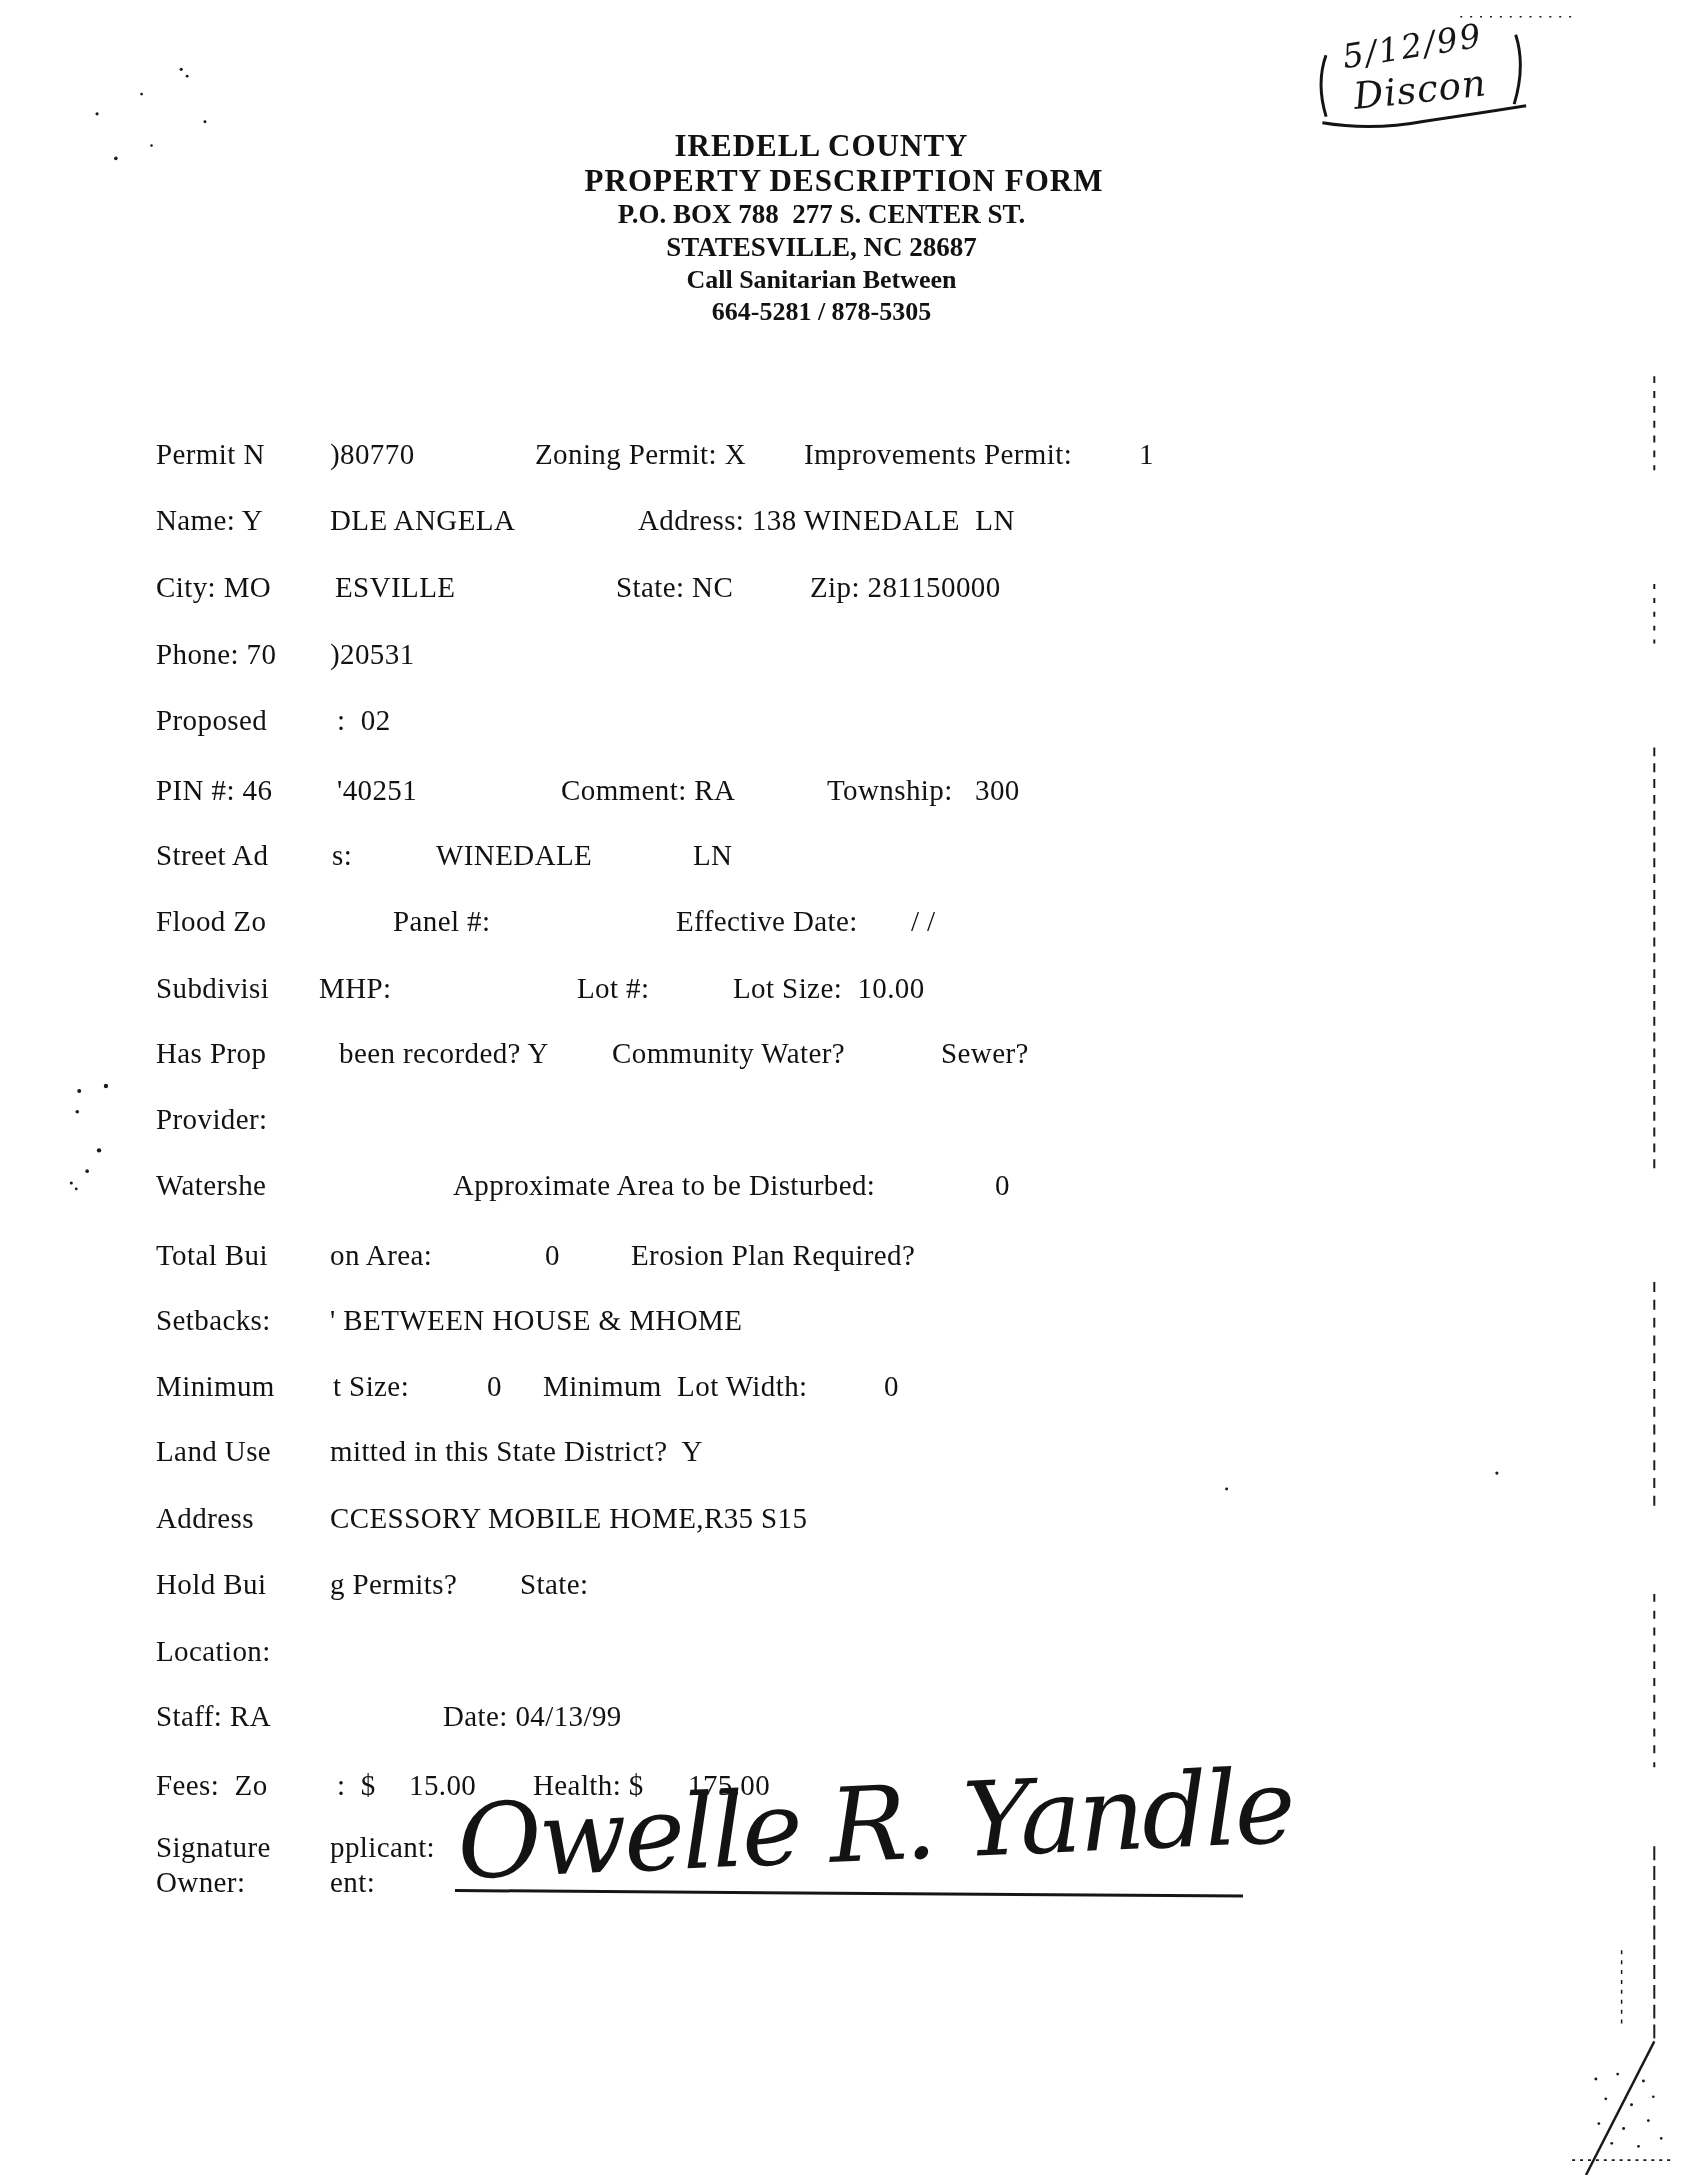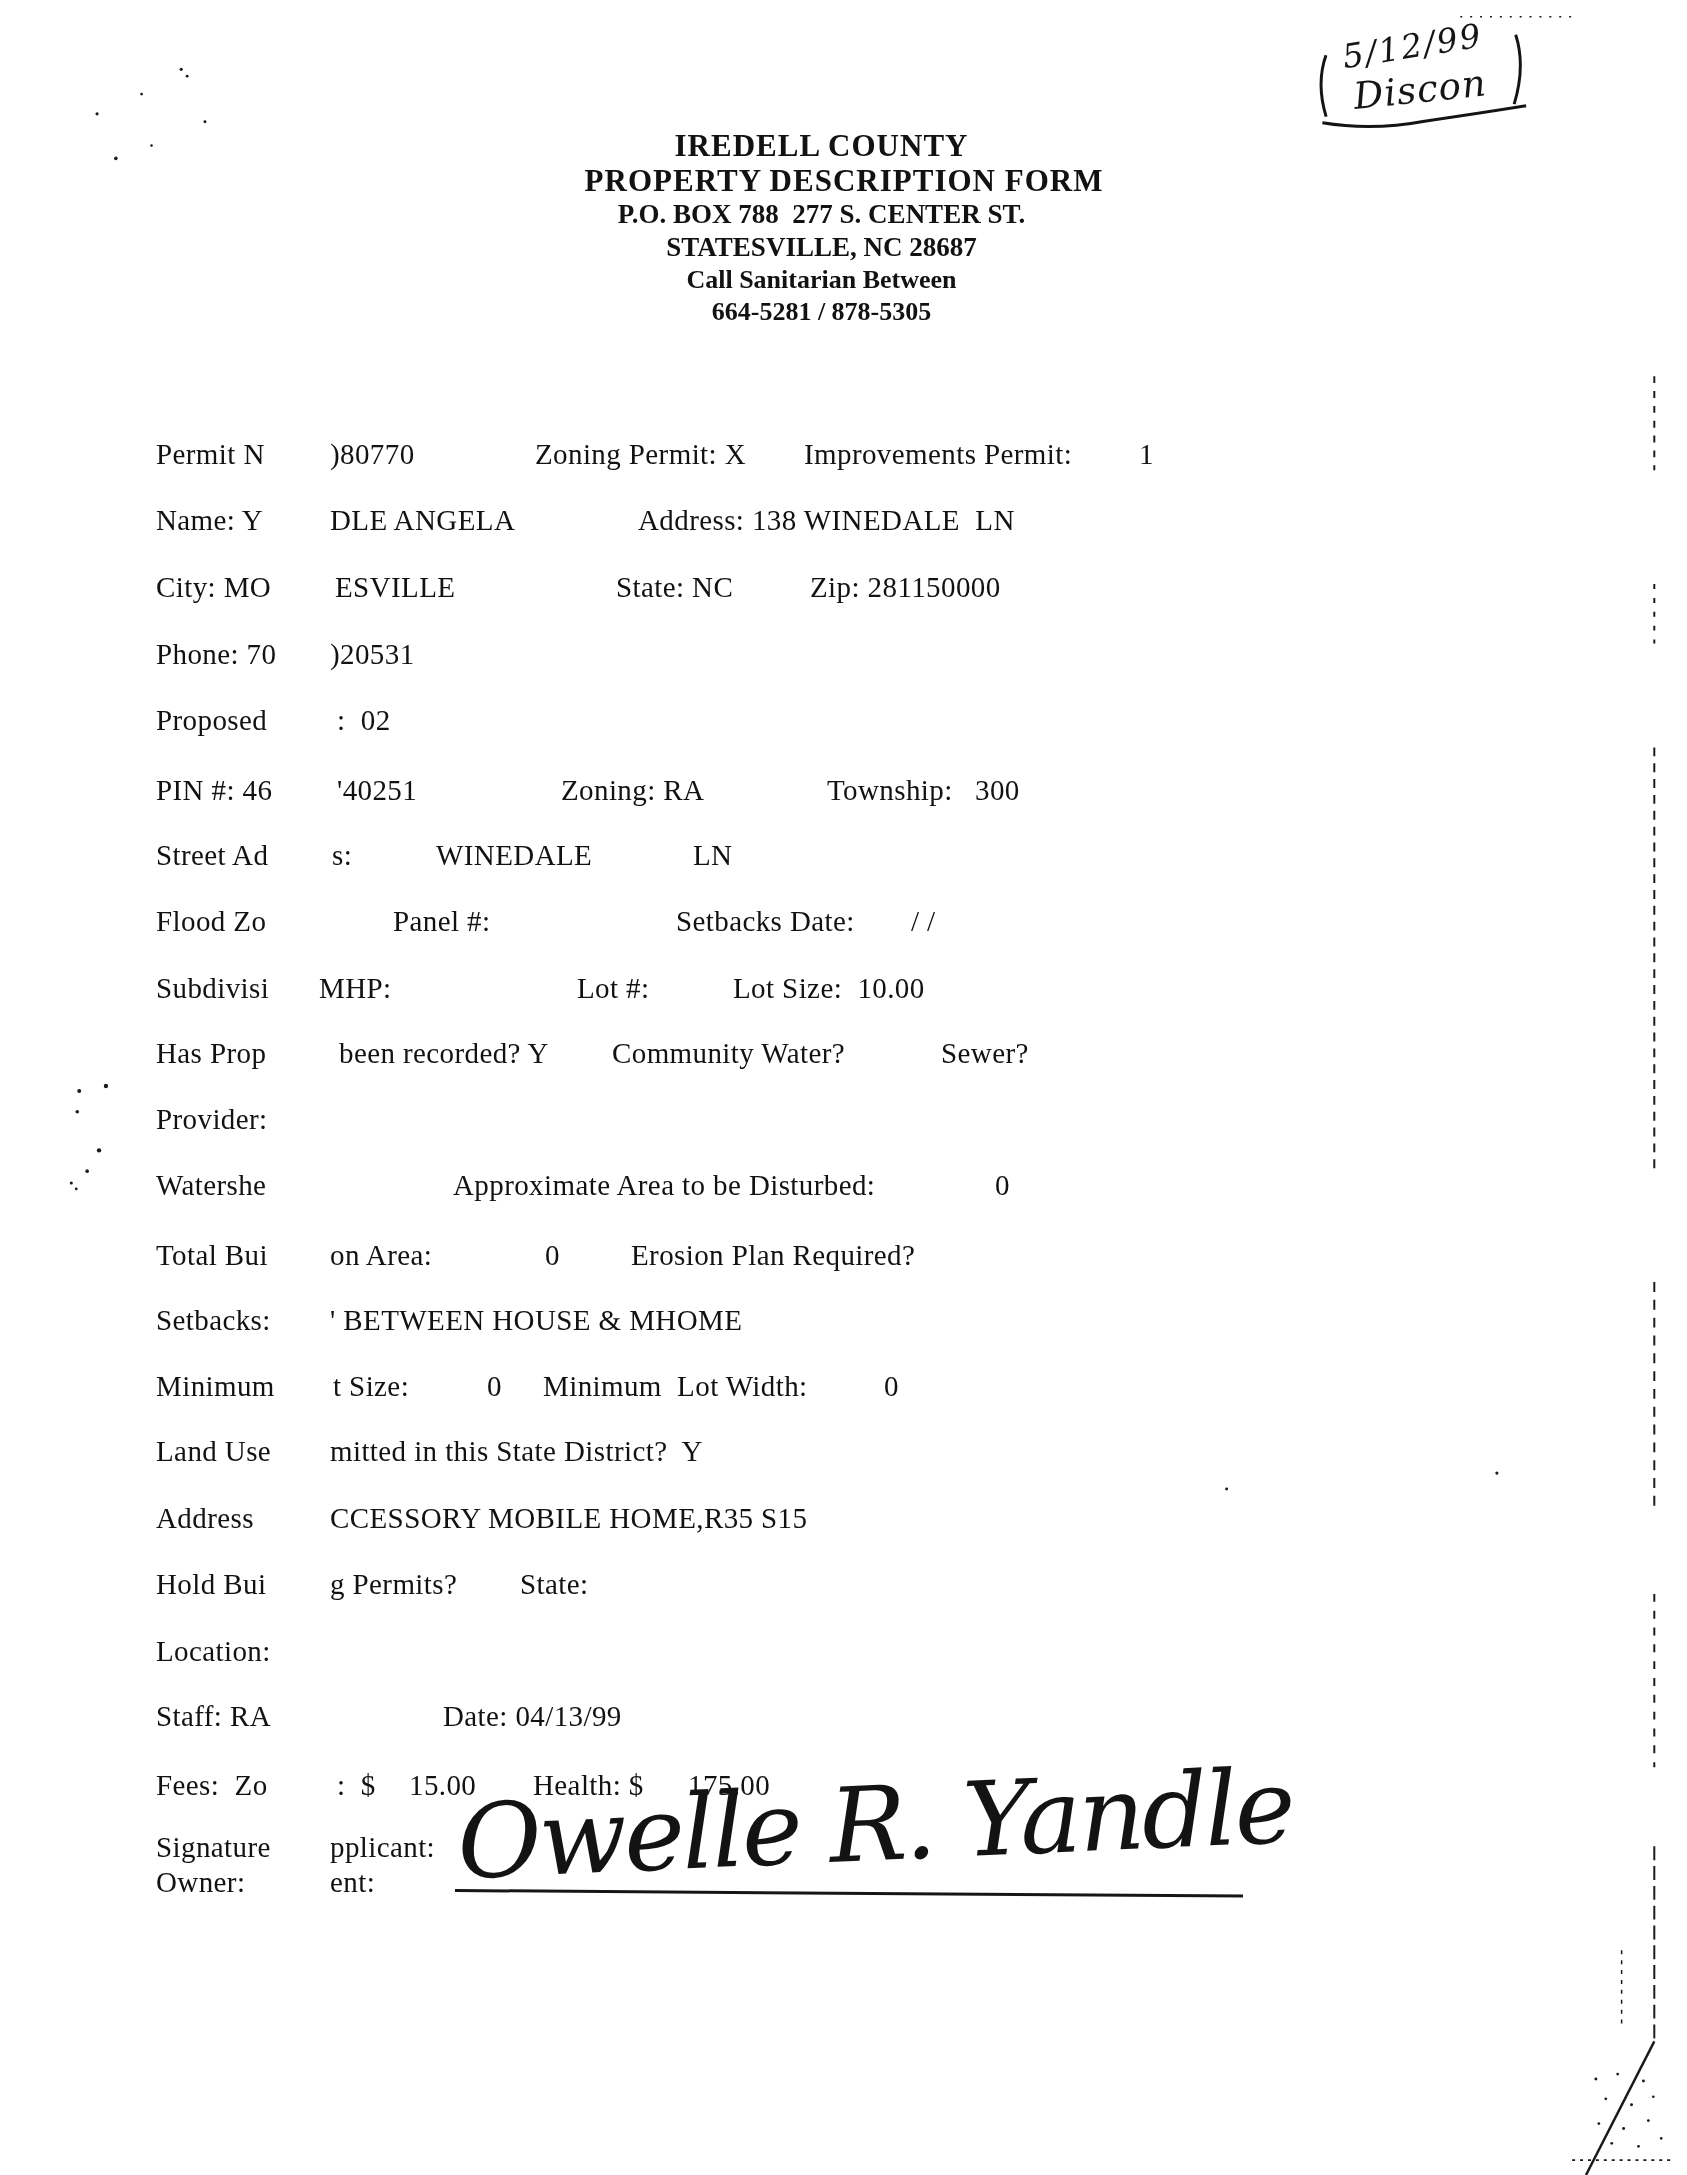--- a/index.html
+++ b/index.html
@@ -76,32 +76,32 @@
   <span class="seg" style="left:810px;top:571px">Zip: 281150000</span>
 
   <span class="seg" style="left:156px;top:638px">Phone: 70</span>
   <span class="seg" style="left:330px;top:638px">)20531</span>
 
   <span class="seg" style="left:156px;top:704px">Proposed</span>
   <span class="seg" style="left:337px;top:704px">:  02</span>
 
   <span class="seg" style="left:156px;top:774px">PIN #: 46</span>
   <span class="seg" style="left:337px;top:774px">'40251</span>
-  <span class="seg" style="left:561px;top:774px">Zoning: RA</span>
+  <span class="seg" style="left:561px;top:774px">Comment: RA</span>
   <span class="seg" style="left:827px;top:774px">Township:</span>
   <span class="seg" style="left:975px;top:774px">300</span>
 
   <span class="seg" style="left:156px;top:839px">Street Ad</span>
   <span class="seg" style="left:332px;top:839px">s:</span>
   <span class="seg" style="left:436px;top:839px">WINEDALE</span>
   <span class="seg" style="left:693px;top:839px">LN</span>
 
   <span class="seg" style="left:156px;top:905px">Flood Zo</span>
   <span class="seg" style="left:393px;top:905px">Panel #:</span>
-  <span class="seg" style="left:676px;top:905px">Setbacks Date:</span>
+  <span class="seg" style="left:676px;top:905px">Effective Date:</span>
   <span class="seg" style="left:911px;top:905px">/ /</span>
 
   <span class="seg" style="left:156px;top:972px">Subdivisi</span>
   <span class="seg" style="left:319px;top:972px">MHP:</span>
   <span class="seg" style="left:577px;top:972px">Lot #:</span>
   <span class="seg" style="left:733px;top:972px">Lot Size:  10.00</span>
 
   <span class="seg" style="left:156px;top:1037px">Has Prop</span>
   <span class="seg" style="left:339px;top:1037px">been recorded? Y</span>
   <span class="seg" style="left:612px;top:1037px">Community Water?</span>

